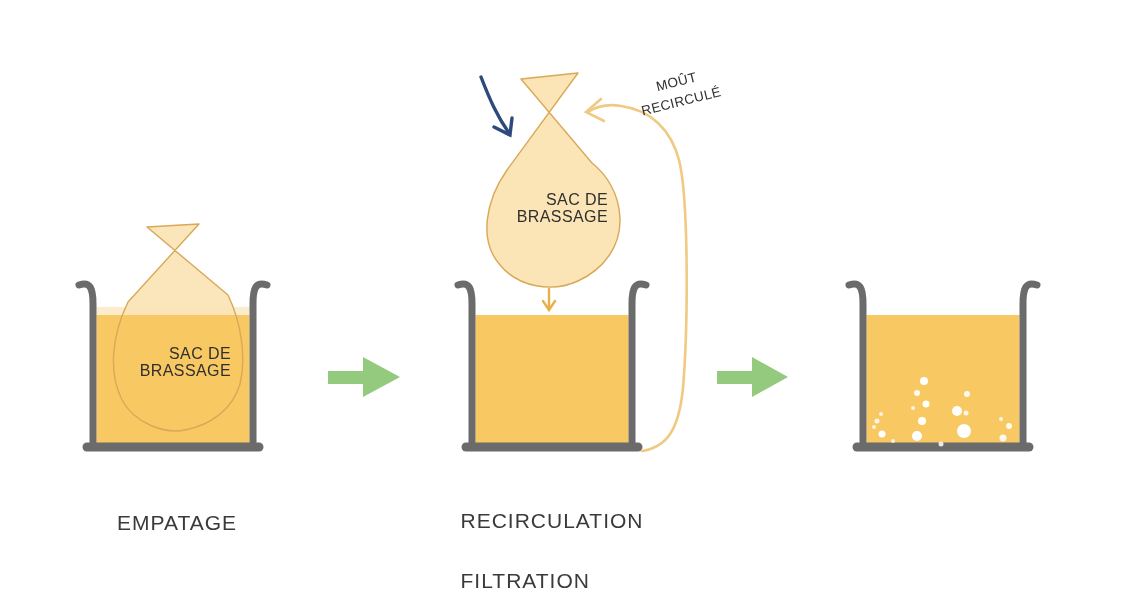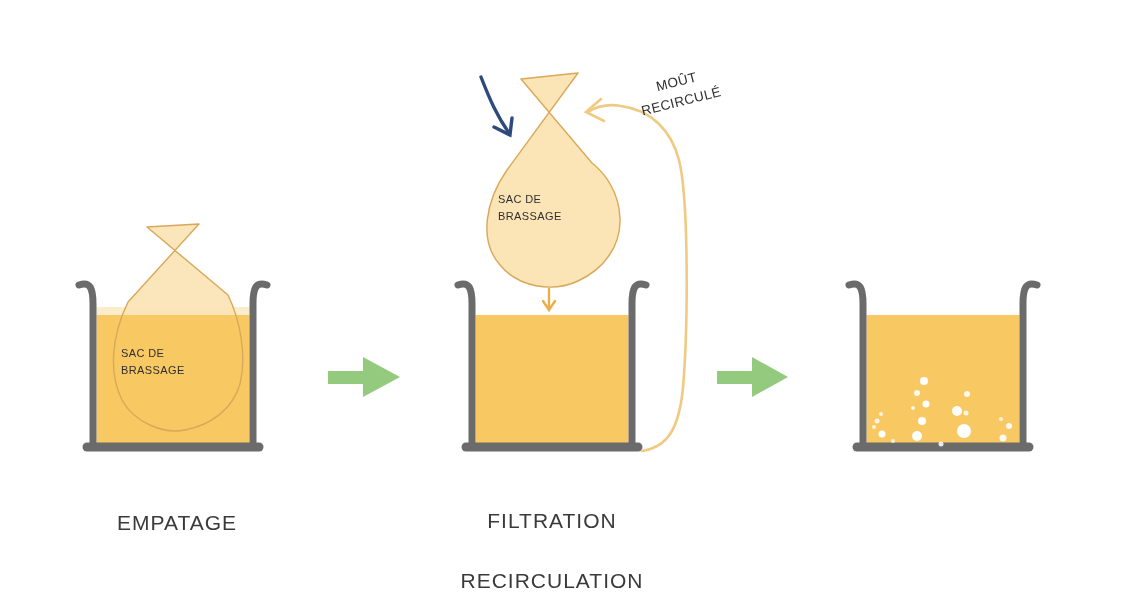--- a/index.html
+++ b/index.html
@@ -3,25 +3,25 @@
 <meta charset="utf-8">
 <style>
   html,body{margin:0;padding:0;background:#ffffff;}
   .canvas{
     position:relative;width:1132px;height:612px;background:#ffffff;
     font-family:"Liberation Sans", sans-serif;overflow:hidden;
   }
   .canvas svg{position:absolute;left:0;top:0;}
   .lbl{position:absolute;color:var(--text,#3a3a3a);white-space:pre-line;}
   .stage-label{
-    font-size:21px;line-height:30px;letter-spacing:1px;text-align:center;
+    font-size:21px;line-height:30px;letter-spacing:1px;text-align:left;
     transform:translateX(-50%);font-weight:400;
   }
   .small-label{
-    font-size:11px;line-height:17px;letter-spacing:.4px;text-align:left;
+    font-size:16px;line-height:17px;letter-spacing:.4px;text-align:right;
     transform:translateX(-50%);color:#2f2f2f;
   }
   .annot-label{
     font-size:13.5px;line-height:22px;letter-spacing:.4px;text-align:center;
     color:#2f2f2f;
   }
   .rotated{transform:translateX(-50%) rotate(-14deg);}
   
   .pot-wall{fill:none;stroke:var(--pot,#6b6b6b);stroke-width:7;stroke-linecap:round;}
   .pot-bottom{fill:none;stroke:var(--pot,#6b6b6b);stroke-width:9;stroke-linecap:round;}
@@ -122,21 +122,21 @@
   <div class="lbl small-label" style="left:553px;top:191px;width:110px;">SAC DE BRASSAGE</div>
 
 
   <div class="lbl annot-label rotated" style="left:679px;top:72px;width:108px;line-height:20px;">MOÛT RECIRCULÉ</div>
 
   <div class="lbl stage-label" style="left:177px;top:478px;">
     <div>EMPATAGE</div>
   </div>
 
   <div class="lbl stage-label" style="left:552px;top:476px;">
+    <div>RECIRCULATION</div>
     <div>FILTRATION</div>
-    <div>RECIRCULATION</div>
     
   </div>
 
   <div class="lbl stage-label" style="left:942px;top:476px;">
   </div>
 
 </div>
 
 </body></html>

